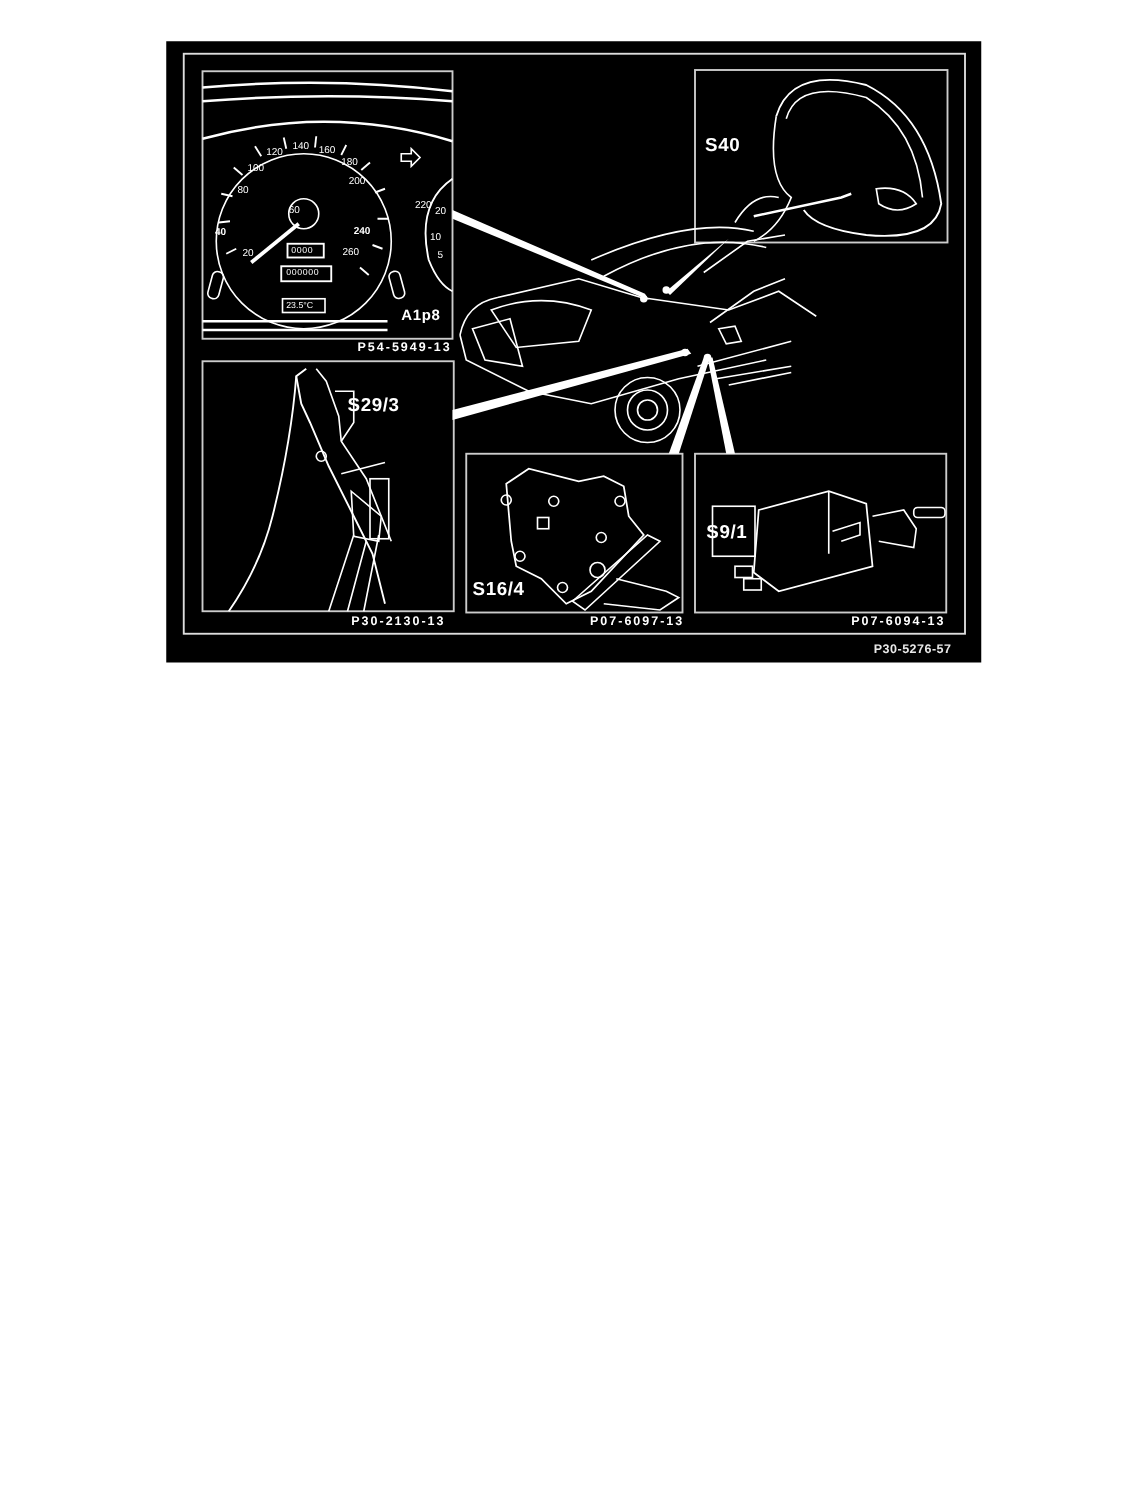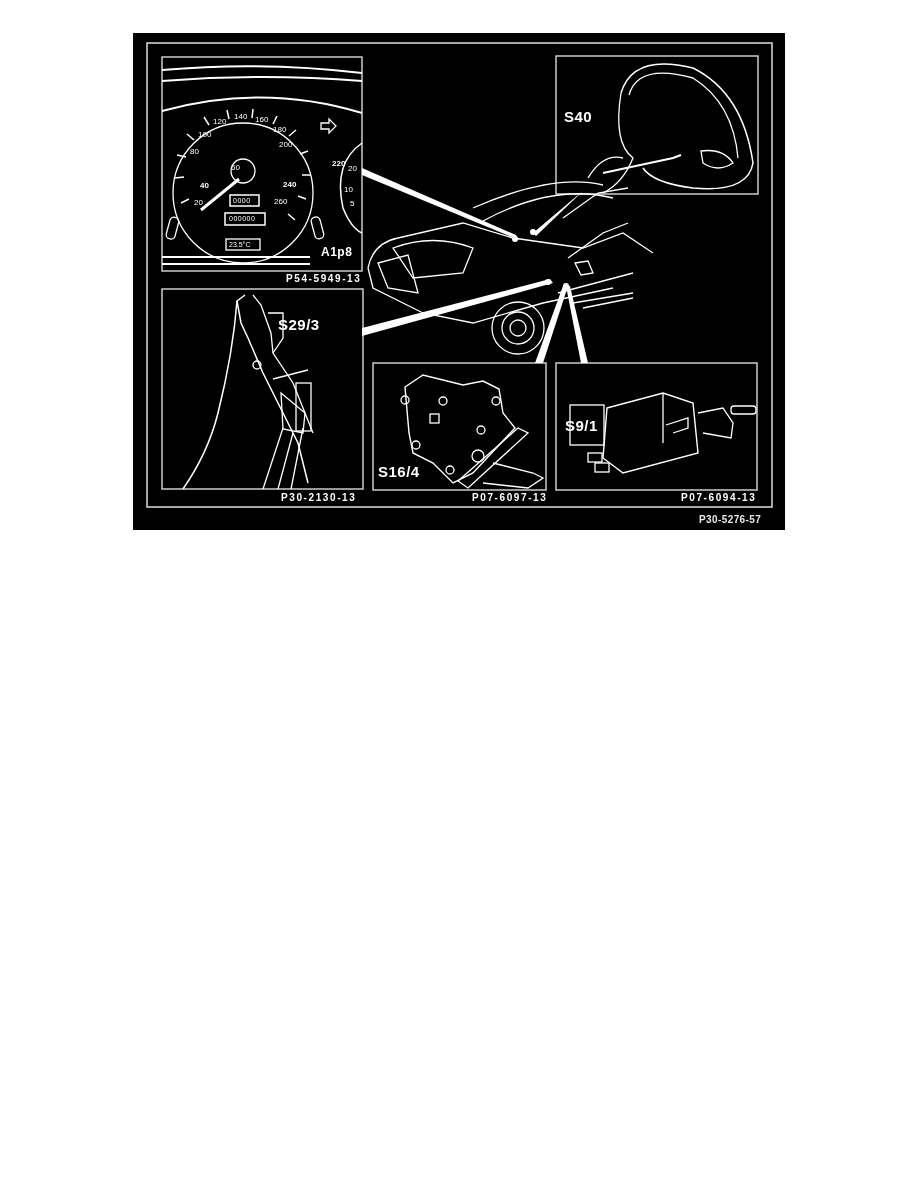--- a/index.html
+++ b/index.html
@@ -132,30 +132,30 @@
       <path d="M430 253 L435 253 L410 330 L402 330 Z"></path>
       <path d="M433 253 L437 253 L455 330 L448 330 Z"></path>
       <circle cx="382" cy="206" r="3"></circle>
       <circle cx="400" cy="199" r="3"></circle>
       <circle cx="415" cy="249" r="3"></circle>
       <circle cx="433" cy="253" r="3"></circle>
     </g>
   </svg>
 
   <div class="lbl" style="font-size:8px;font-weight:normal;left:61px;top:165px;">20</div>
-  <div class="lbl" style="font-size:8px;font-weight:bold;left:67px;top:148px;">40</div>
+  <div class="lbl" style="font-size:8px;font-weight:bold;left:39px;top:148px;">40</div>
   <div class="lbl" style="font-size:8px;font-weight:normal;left:54px;top:130px;padding-left:44px;">60</div>
   <div class="lbl" style="font-size:8px;font-weight:normal;left:57px;top:114px;">80</div>
   <div class="lbl" style="font-size:8px;font-weight:normal;left:65px;top:97px;">100</div>
   <div class="lbl" style="font-size:8px;font-weight:normal;left:80px;top:84px;">120</div>
   <div class="lbl" style="font-size:8px;font-weight:normal;left:101px;top:79px;">140</div>
   <div class="lbl" style="font-size:8px;font-weight:normal;left:122px;top:82px;">160</div>
   <div class="lbl" style="font-size:8px;font-weight:normal;left:140px;top:92px;">180</div>
   <div class="lbl" style="font-size:8px;font-weight:normal;left:146px;top:107px;">200</div>
-  <div class="lbl" style="font-size:8px;font-weight:bold;left:151px;top:126px;padding-left:48px;">220</div>
+  <div class="lbl" style="font-size:8px;font-weight:normal;left:151px;top:126px;padding-left:48px;">220</div>
   <div class="lbl" style="font-size:8px;font-weight:bold;left:150px;top:147px;">240</div>
   <div class="lbl" style="font-size:8px;font-weight:normal;left:141px;top:164px;">260</div>
   <div class="lbl" style="font-size:7px;font-weight:normal;left:100px;top:164px;letter-spacing:0.5px;">0000</div>
   <div class="lbl" style="font-size:7px;font-weight:normal;left:96px;top:182px;letter-spacing:0.5px;">000000</div>
   <div class="lbl" style="font-size:7px;font-weight:normal;left:96px;top:208px;">23.5°C</div>
   <div class="lbl" style="font-size:8px;font-weight:normal;left:217px;top:166px;">5</div>
   <div class="lbl" style="font-size:8px;font-weight:normal;left:211px;top:152px;">10</div>
   <div class="lbl" style="font-size:8px;font-weight:normal;left:215px;top:131px;">20</div>
 
   <div class="lbl big" style="left:188px;top:212px;font-size:12px;">A1p8</div>

